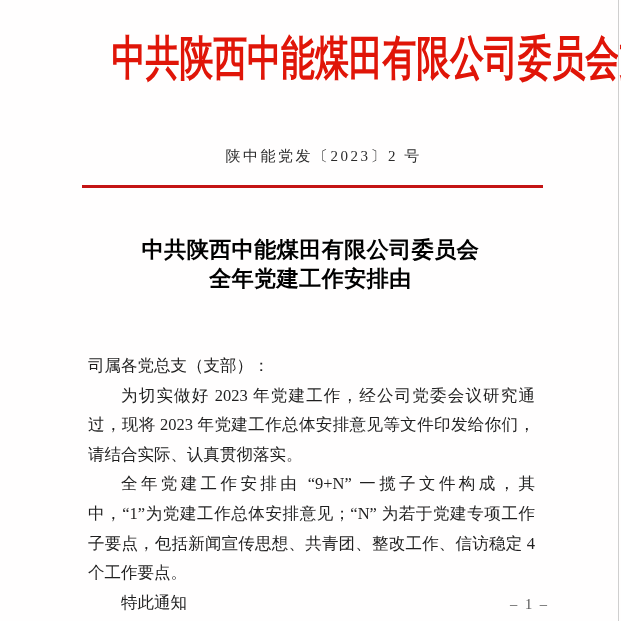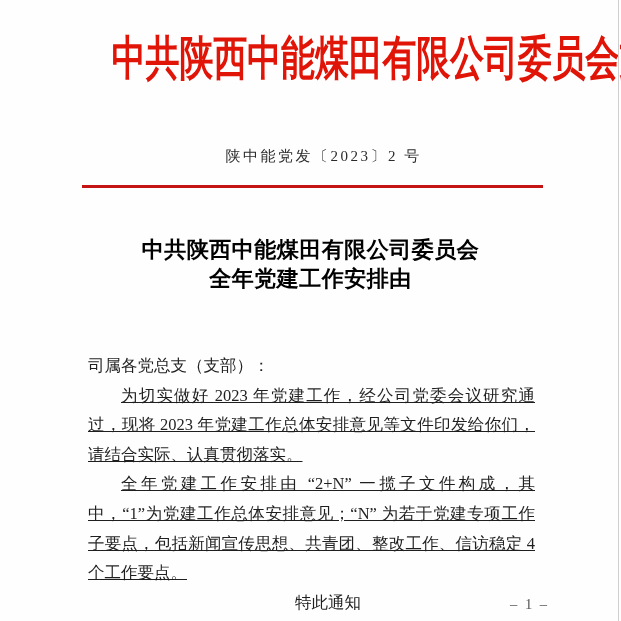--- a/index.html
+++ b/index.html
@@ -89,25 +89,24 @@
     margin: 0;
     text-align: justify;
     text-justify: inter-ideograph;
   }
   .doc-body p.salutation {
     text-indent: 0;
     text-align: left;
   }
   .doc-body p.para {
     text-indent: 2em;
-    text-decoration: underline;
   }
   .doc-body p.closing {
     text-indent: 2em;
-    text-align: center;
+    text-align: left;
   }
   
   .page-number {
     position: absolute;
     top: 596px;
     right: 72px;
     font-size: 14.5px;
     letter-spacing: 2px;
     color: #555555;
   }
@@ -126,20 +125,20 @@
   <div class="red-rule" style="background: rgb(196, 20, 20);"></div>
 
   <div class="doc-title">
     <div>中共陕西中能煤田有限公司委员会</div>
     <div>全年党建工作安排由</div>
   </div>
 
   <div class="doc-body" style="color: rgb(31, 31, 31);">
     <p class="salutation">司属各党总支（支部）：</p>
     <p class="para">为切实做好 2023 年党建工作，经公司党委会议研究通过，现将 2023 年党建工作总体安排意见等文件印发给你们，请结合实际、认真贯彻落实。</p>
-    <p class="para">全年党建工作安排由 “2+N” 一揽子文件构成，其中，“1”为党建工作总体安排意见；“N” 为若于党建专项工作子要点，包括新闻宣传思想、共青团、整改工作、信访稳定 4 个工作要点。</p>
+    <p class="para">全年党建工作安排由 “9+N” 一揽子文件构成，其中，“1”为党建工作总体安排意见；“N” 为若于党建专项工作子要点，包括新闻宣传思想、共青团、整改工作、信访稳定 4 个工作要点。</p>
     <p class="closing">特此通知</p>
   </div>
 
   <div class="page-number">– 1 –</div>
 
   <div class="scan-edge"></div>
 </div>
 
 </body></html>

